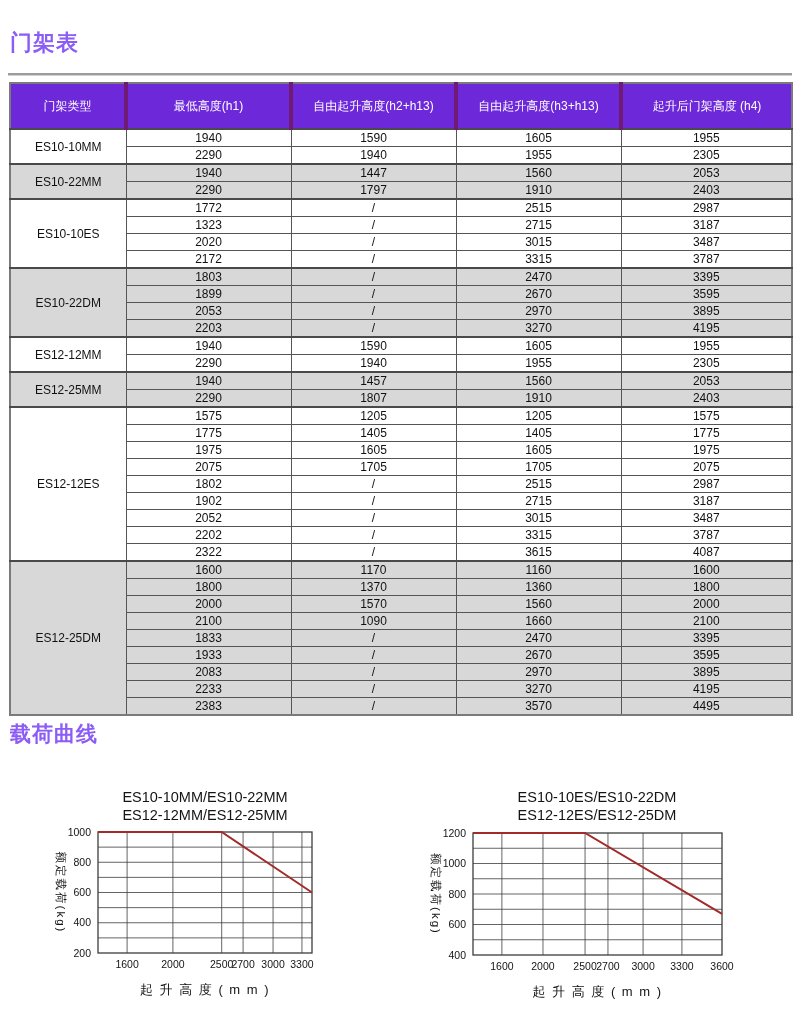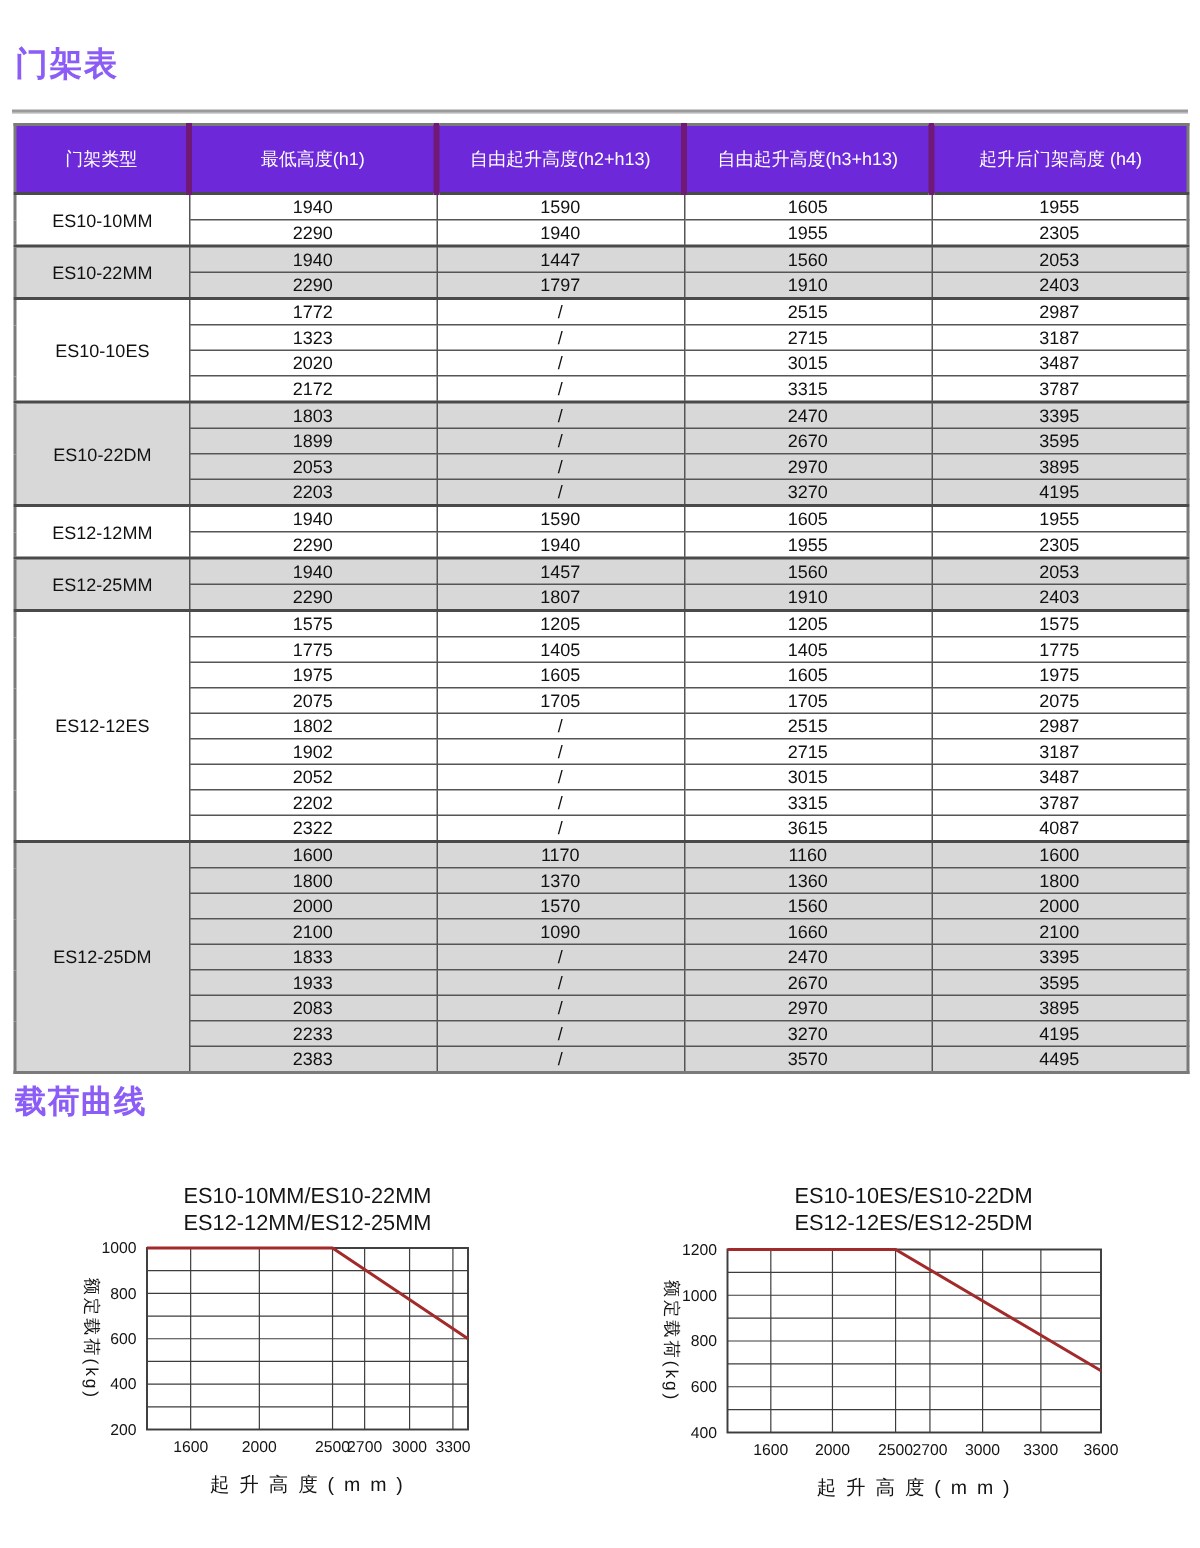--- a/index.html
+++ b/index.html
@@ -30,21 +30,21 @@
   #mast-table td {
     border:1px solid #555555; font-size:12px; color:#111111;
     text-align:center; height:16px; padding:0; line-height:16px;
     background:#ffffff;
   }
   #mast-table tbody { border-top:2px solid #4a4a4a; }
   #mast-table tbody.shaded td { background:#d8d8d8; }
   td.model-cell { font-size:12px; }
   .chart-block { position:absolute; }
   #chart-0 { left:40px; top:783px; }
-  #chart-1 { left:427px; top:783px; }
+  #chart-1 { left:415px; top:783px; }
   svg text { font-family:"Liberation Sans", sans-serif; fill:#141414; }
 </style>
 </head>
 <body>
 
 <div id="doc">
   <div id="title-mast" class="sec-title">门架表</div>
   <div id="rule"></div>
 
   <table id="mast-table">

